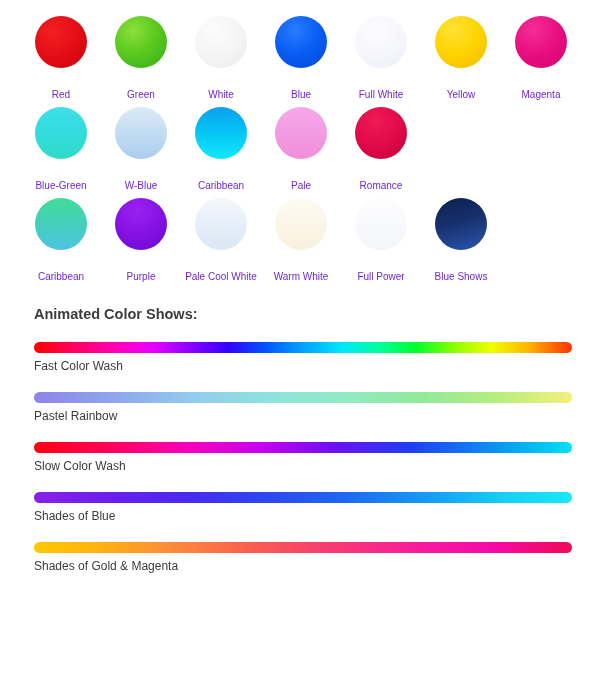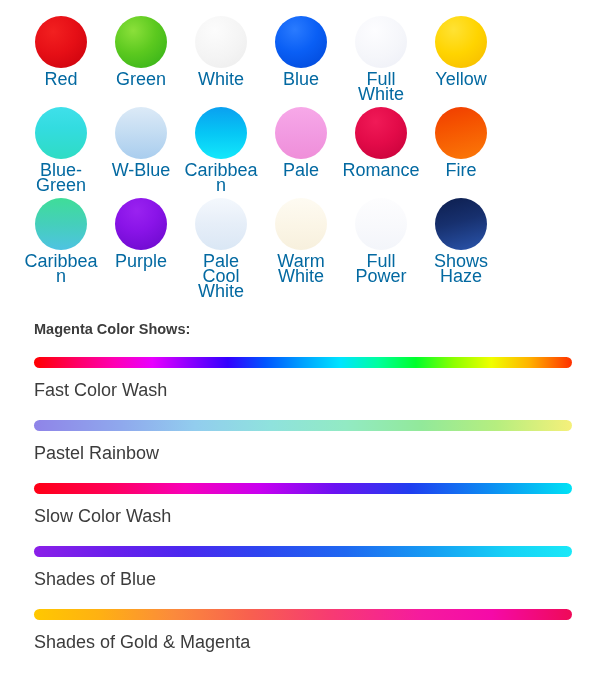--- a/index.html
+++ b/index.html
@@ -36,25 +36,25 @@
     flex-direction: column;
     align-items: center;
   }
   .swatch-dot {
     width: 52px;
     height: 52px;
     border-radius: 50%;
     display: block;
   }
   .swatch-label {
-    margin-top: 4px;
-    font-size: 18px;
+    margin-top: 19px;
+    font-size: 10px;
     line-height: 15px;
     text-align: center;
-    color: #0369a1;
+    color: #6d28d9;
     max-width: 78px;
     word-wrap: break-word;
   }
 
   
   #shows-section {
     padding-left: 34px;
     padding-right: 34px;
     margin-top: 22px;
   }
@@ -66,22 +66,22 @@
   }
   .show-item {
     margin-bottom: 19px;
   }
   .show-bar {
     height: 11px;
     border-radius: 6px;
     width: 538px;
   }
   .show-label {
-    margin-top: 12px;
-    font-size: 18px;
+    margin-top: 6px;
+    font-size: 12px;
     color: #3c3c3c;
   }
 </style>
 </head>
 <body>
 
 <div id="swatch-grid">
     <div class="swatch-row row-0">
       <div class="swatch-cell">
         <span class="swatch-dot" style="background: radial-gradient(circle at 35% 30%, rgb(242, 32, 32) 0%, rgb(230, 15, 22) 45%, rgb(199, 0, 12) 100%);"></span>
@@ -100,20 +100,24 @@
         <div class="swatch-label">Blue</div>
       </div>
       <div class="swatch-cell">
         <span class="swatch-dot" style="background: radial-gradient(circle at 38% 28%, rgb(253, 253, 255) 0%, rgb(245, 246, 250) 55%, rgb(236, 238, 246) 100%);"></span>
         <div class="swatch-label">Full White</div>
       </div>
       <div class="swatch-cell">
         <span class="swatch-dot" style="background: radial-gradient(circle at 36% 26%, rgb(255, 226, 52) 0%, rgb(255, 212, 0) 48%, rgb(245, 184, 0) 100%);"></span>
         <div class="swatch-label">Yellow</div>
       </div>
+      <div class="swatch-cell">
+        <span class="swatch-dot" style="background: radial-gradient(circle at 36% 26%, rgb(245, 45, 150) 0%, rgb(232, 15, 128) 48%, rgb(212, 0, 110) 100%);"></span>
+        <div class="swatch-label">Magenta</div>
+      </div>
     </div>
     <div class="swatch-row row-1">
       <div class="swatch-cell">
         <span class="swatch-dot" style="background: linear-gradient(rgb(63, 224, 234) 0%, rgb(51, 220, 224) 40%, rgb(47, 220, 196) 100%);"></span>
         <div class="swatch-label">Blue-Green</div>
       </div>
       <div class="swatch-cell">
         <span class="swatch-dot" style="background: linear-gradient(rgb(220, 234, 247) 0%, rgb(195, 220, 242) 50%, rgb(169, 205, 238) 100%);"></span>
         <div class="swatch-label">W-Blue</div>
       </div>
@@ -121,24 +125,20 @@
         <span class="swatch-dot" style="background: linear-gradient(rgb(10, 160, 240) 0%, rgb(6, 198, 245) 50%, rgb(18, 232, 251) 100%);"></span>
         <div class="swatch-label">Caribbean</div>
       </div>
       <div class="swatch-cell">
         <span class="swatch-dot" style="background: linear-gradient(rgb(247, 168, 232) 0%, rgb(242, 155, 226) 50%, rgb(239, 143, 217) 100%);"></span>
         <div class="swatch-label">Pale</div>
       </div>
       <div class="swatch-cell">
         <span class="swatch-dot" style="background: radial-gradient(circle at 40% 28%, rgb(240, 26, 87) 0%, rgb(227, 11, 73) 45%, rgb(195, 0, 56) 100%);"></span>
         <div class="swatch-label">Romance</div>
-      </div>
-      <div class="swatch-cell">
-        <span class="swatch-dot" style="background: linear-gradient(165deg, rgb(240, 60, 0) 0%, rgb(245, 82, 0) 35%, rgb(251, 122, 8) 100%);"></span>
-        <div class="swatch-label">Fire</div>
       </div>
     </div>
     <div class="swatch-row row-2">
       <div class="swatch-cell">
         <span class="swatch-dot" style="background: linear-gradient(rgb(63, 221, 152) 0%, rgb(69, 207, 187) 50%, rgb(78, 195, 226) 100%);"></span>
         <div class="swatch-label">Caribbean</div>
       </div>
       <div class="swatch-cell">
         <span class="swatch-dot" style="background: radial-gradient(circle at 42% 24%, rgb(154, 34, 240) 0%, rgb(138, 20, 232) 40%, rgb(103, 8, 201) 100%);"></span>
         <div class="swatch-label">Purple</div>
@@ -150,27 +150,27 @@
       <div class="swatch-cell">
         <span class="swatch-dot" style="background: linear-gradient(rgb(254, 251, 242) 0%, rgb(251, 245, 230) 55%, rgb(247, 240, 221) 100%);"></span>
         <div class="swatch-label">Warm White</div>
       </div>
       <div class="swatch-cell">
         <span class="swatch-dot" style="background: linear-gradient(rgb(253, 253, 254) 0%, rgb(248, 249, 252) 55%, rgb(243, 245, 250) 100%);"></span>
         <div class="swatch-label">Full Power</div>
       </div>
       <div class="swatch-cell">
         <span class="swatch-dot" style="background: linear-gradient(165deg, rgb(13, 30, 78) 0%, rgb(23, 48, 110) 45%, rgb(42, 85, 173) 100%);"></span>
-        <div class="swatch-label">Shows Haze</div>
+        <div class="swatch-label">Blue Shows</div>
       </div>
     </div>
   </div>
 
 <div id="shows-section">
-  <div id="shows-heading">Magenta Color Shows:</div>
+  <div id="shows-heading">Animated Color Shows:</div>
   <div id="shows-list">
       <div class="show-item">
         <div class="show-bar" style="background: linear-gradient(90deg, rgb(255, 0, 0) 0%, rgb(255, 0, 102) 8%, rgb(255, 0, 180) 15%, rgb(232, 0, 255) 22%, rgb(139, 0, 255) 29%, rgb(51, 0, 255) 36%, rgb(0, 85, 255) 43%, rgb(0, 162, 255) 50%, rgb(0, 229, 255) 57%, rgb(0, 255, 157) 64%, rgb(0, 255, 43) 71%, rgb(140, 255, 0) 78%, rgb(240, 255, 0) 85%, rgb(255, 179, 0) 92%, rgb(255, 48, 0) 100%);"></div>
         <div class="show-label">Fast Color Wash</div>
       </div>
       <div class="show-item">
         <div class="show-bar" style="background: linear-gradient(90deg, rgb(143, 132, 232) 0%, rgb(143, 168, 237) 16%, rgb(146, 205, 238) 30%, rgb(143, 226, 221) 44%, rgb(146, 234, 195) 58%, rgb(146, 233, 154) 72%, rgb(182, 238, 127) 86%, rgb(245, 240, 122) 100%);"></div>
         <div class="show-label">Pastel Rainbow</div>
       </div>
       <div class="show-item">

